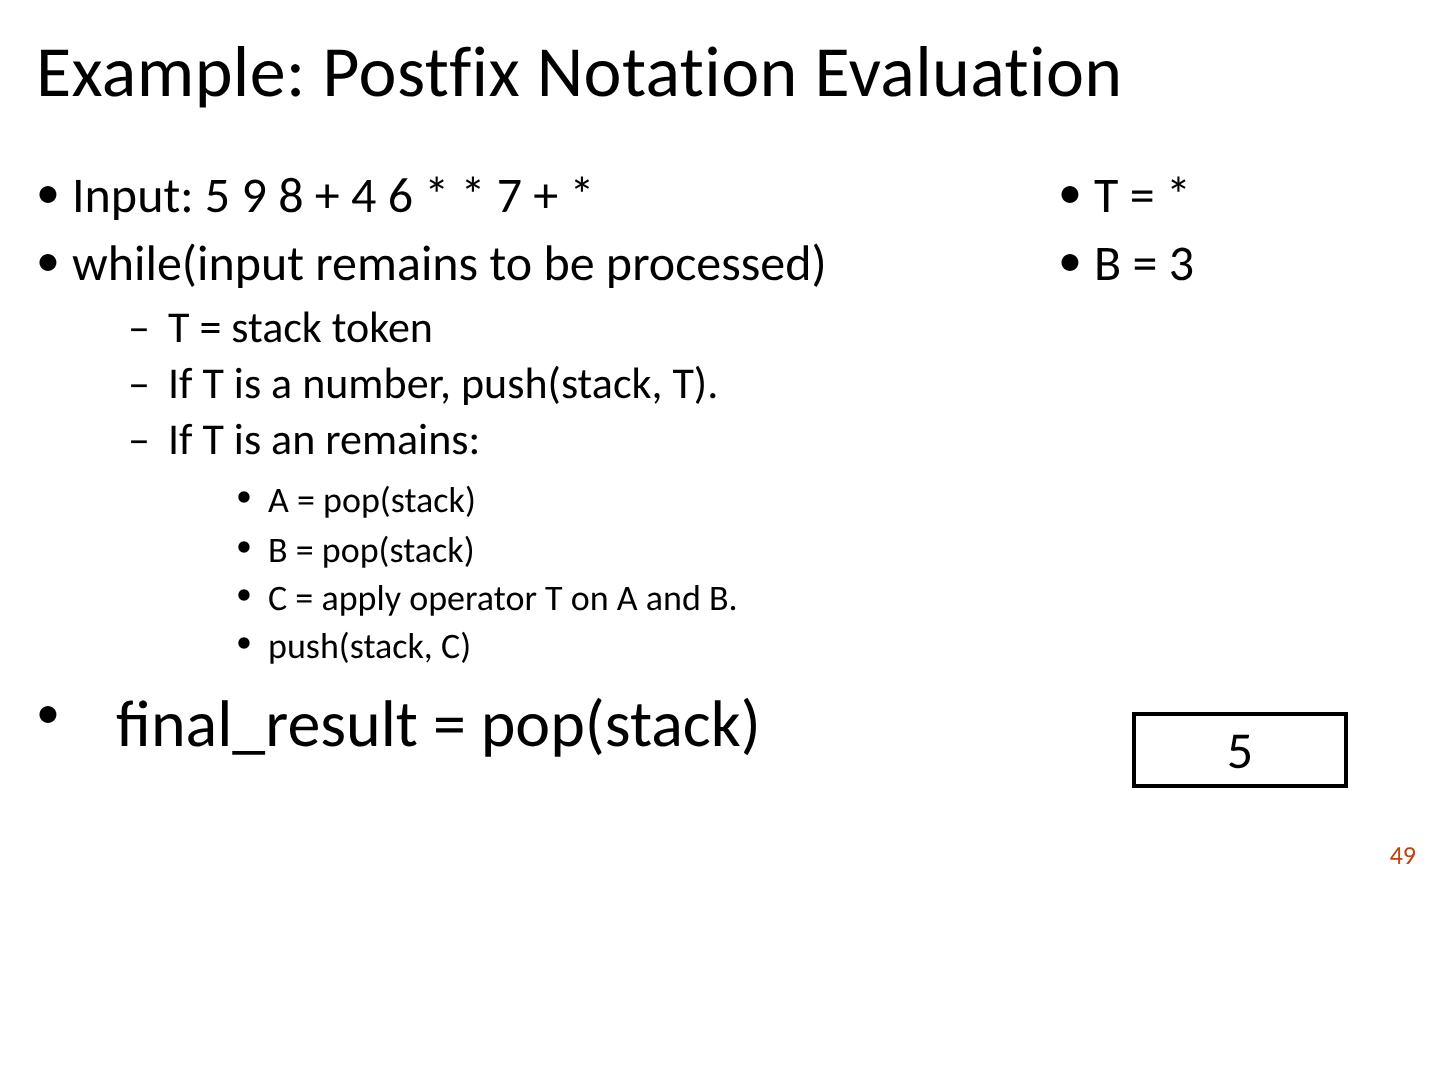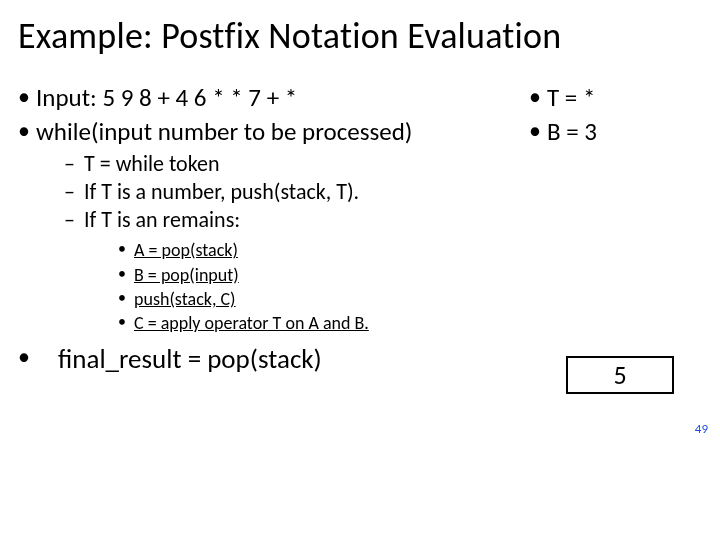--- a/index.html
+++ b/index.html
@@ -69,21 +69,20 @@
   ul.lvl2 > li::before {
     content: "–";
     position: absolute;
     left: 0;
     top: 0;
   }
   ul.lvl3 {
     list-style: none;
     margin: 4px 0 6px 0;
     padding: 0 0 0 34px;
-    text-decoration: underline;
   }
   ul.lvl3 > li {
     position: relative;
     padding-left: 16px;
     font-size: 18px;
     line-height: 1.35;
   }
   ul.lvl3 > li::before {
     content: "•";
     position: absolute;
@@ -92,21 +91,21 @@
     font-size: 16px;
   }
   .final-line {
     list-style: none;
     margin: 6px 0 0 0;
     padding: 0;
   }
   .final-line > li {
     position: relative;
     padding-left: 44px;
-    font-size: 27px;
+    font-size: 33px;
   }
   .final-line > li::before {
     content: "•";
     position: absolute;
     left: 4px;
     top: 0;
     font-size: 24px;
   }
   .stack-box {
     position: absolute;
@@ -119,47 +118,47 @@
     display: flex;
     align-items: center;
     justify-content: center;
     font-size: 26px;
   }
   .page-num {
     position: absolute;
     right: 12px;
     bottom: 8px;
     font-size: 13px;
-    color: #1d4ed8;
+    color: #c2410c;
   }
 </style>
 </head>
 <body>
 
 <div class="slide">
 
   <div class="title">Example: Postfix Notation Evaluation</div>
 
   <div class="columns">
 
     <div class="col-left">
       <ul class="lvl1">
         <li>Input:   5 9 8 + 4 6 * * 7 + *</li>
         <li>
-          <span>while(input number to be processed)</span>
+          <span>while(input remains to be processed)</span>
           <ul class="lvl2">
-            <li>T = while token</li>
+            <li>T = stack token</li>
             <li>If T is a number, push(stack, T).</li>
             <li>
               <span>If T is an remains:</span>
               <ul class="lvl3">
                 <li>A = pop(stack)</li>
-                <li>B = pop(input)</li>
+                <li>B = pop(stack)</li>
+                <li>C = apply operator T on A and B.</li>
                 <li>push(stack, C)</li>
-                <li>C = apply operator T on A and B.</li>
               </ul>
             </li>
           </ul>
         </li>
       </ul>
       <ul class="final-line">
         <li>final_result = pop(stack)</li>
       </ul>
     </div>
 

